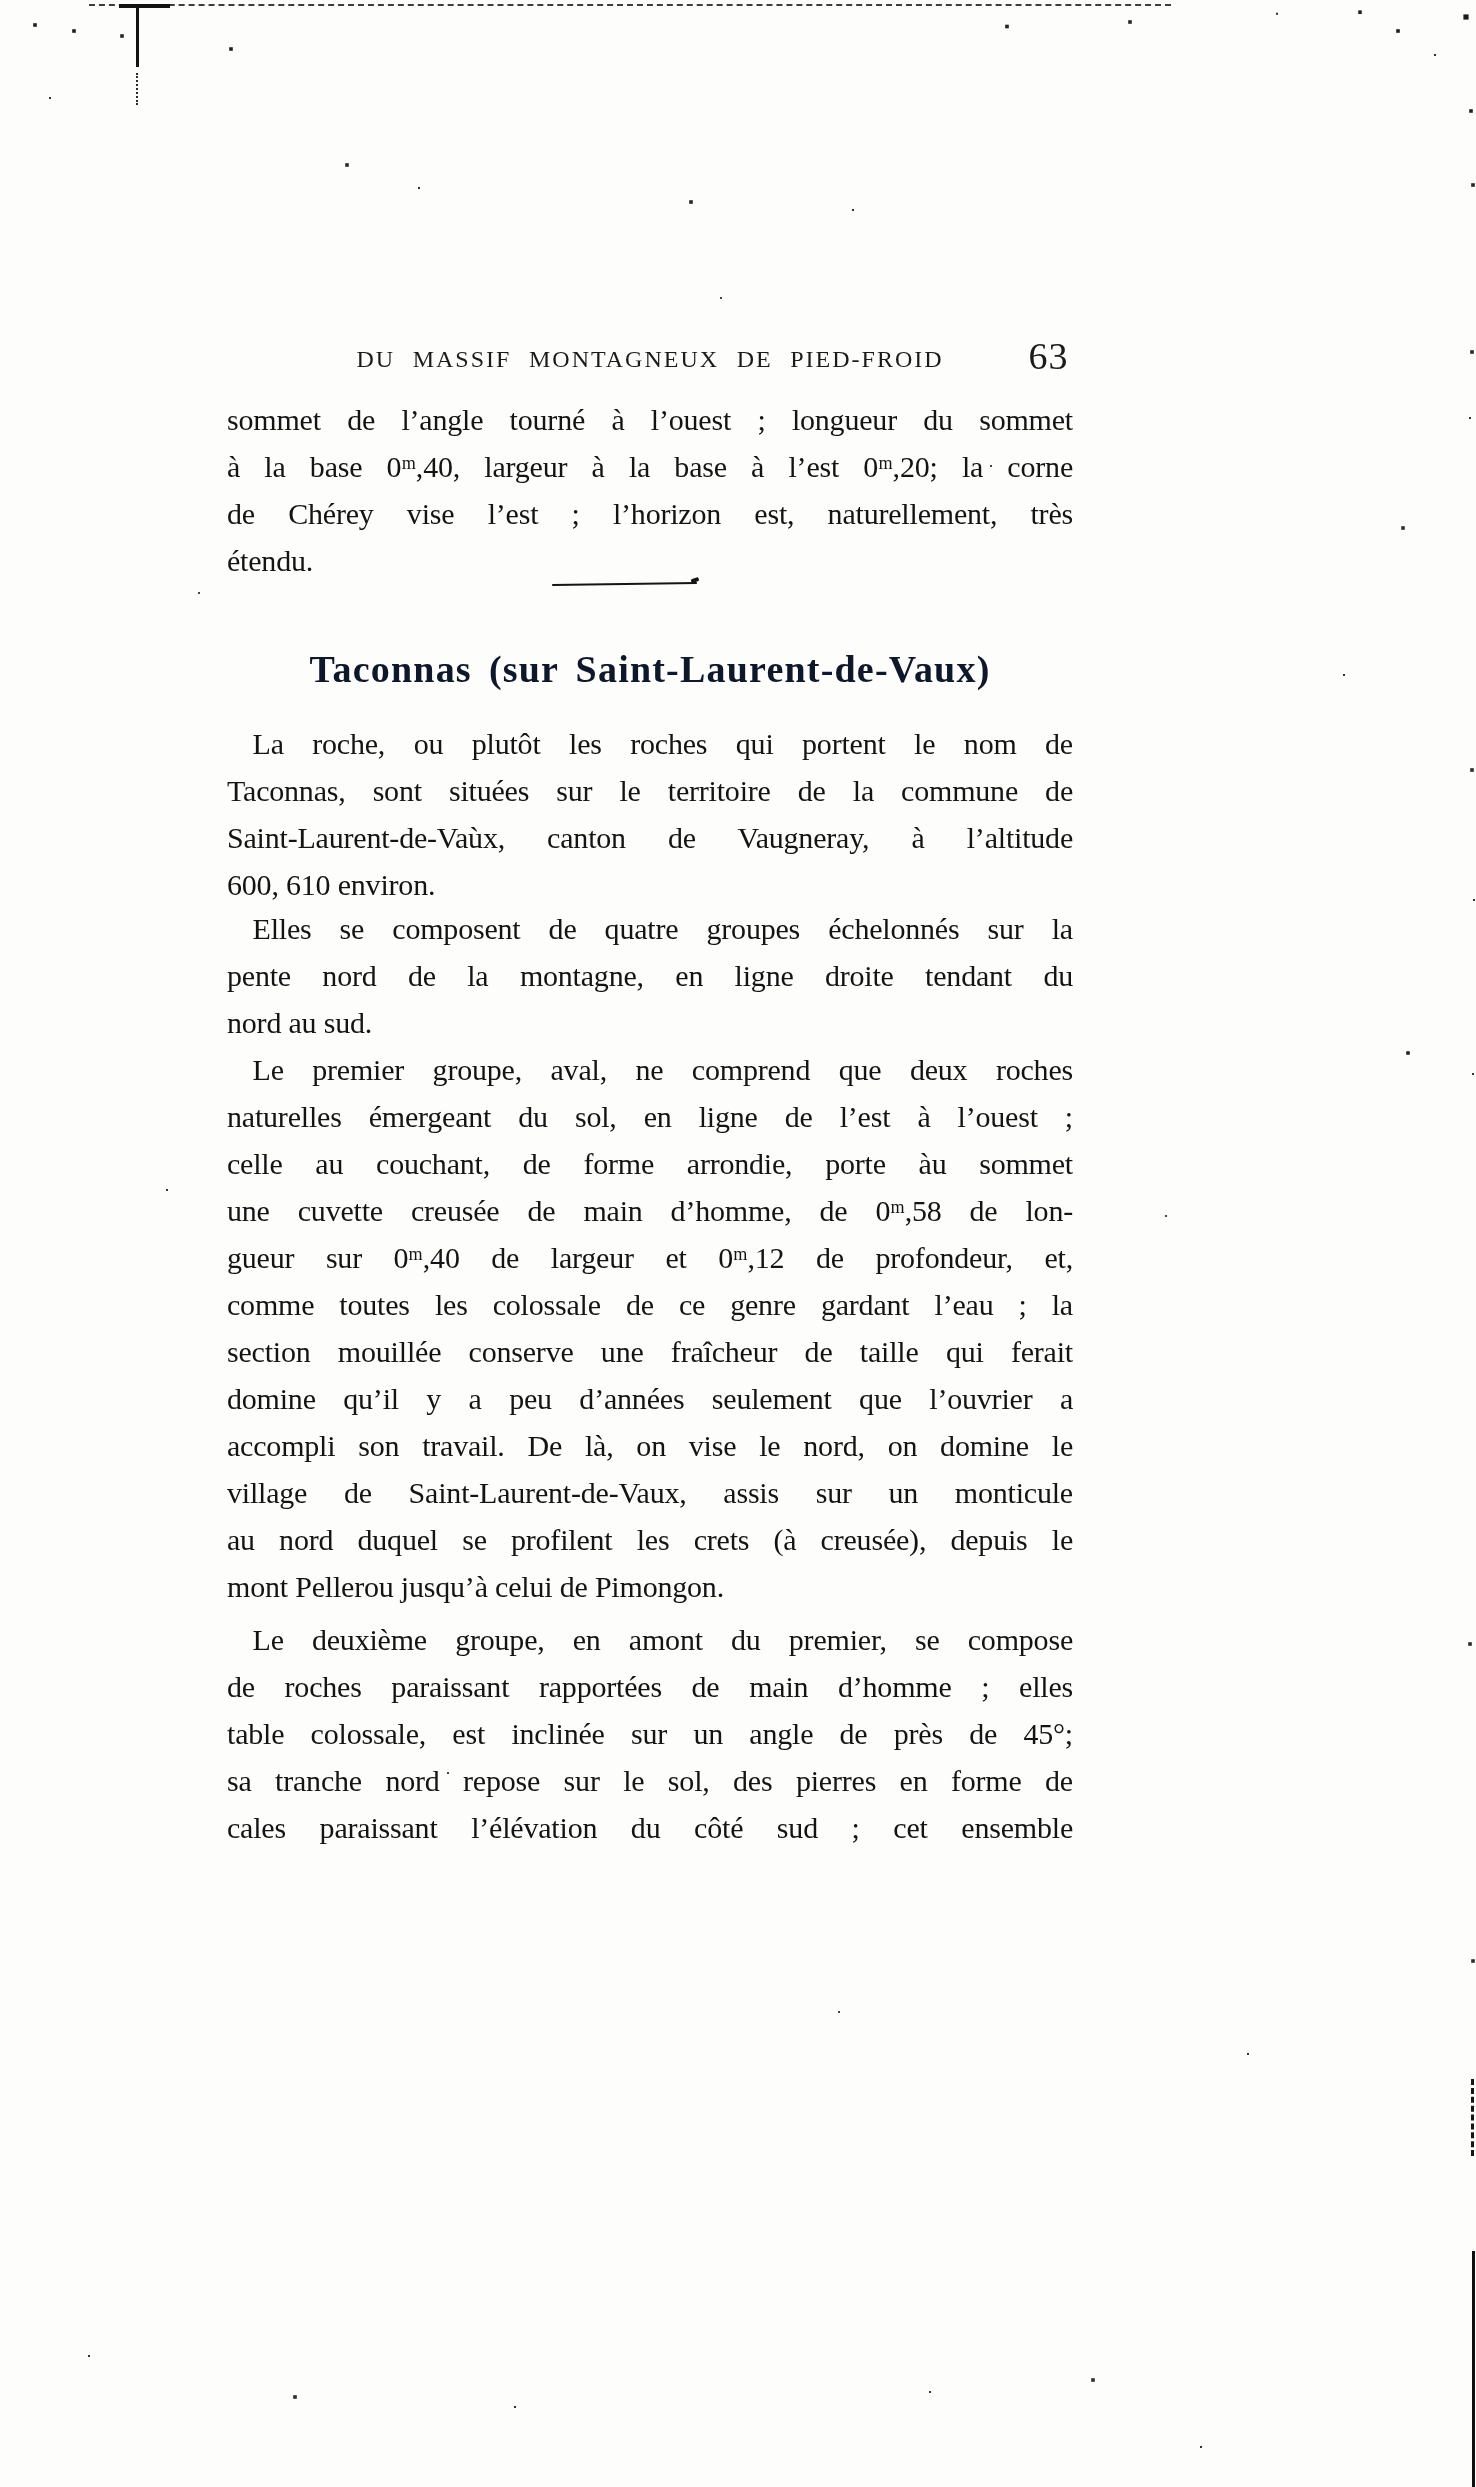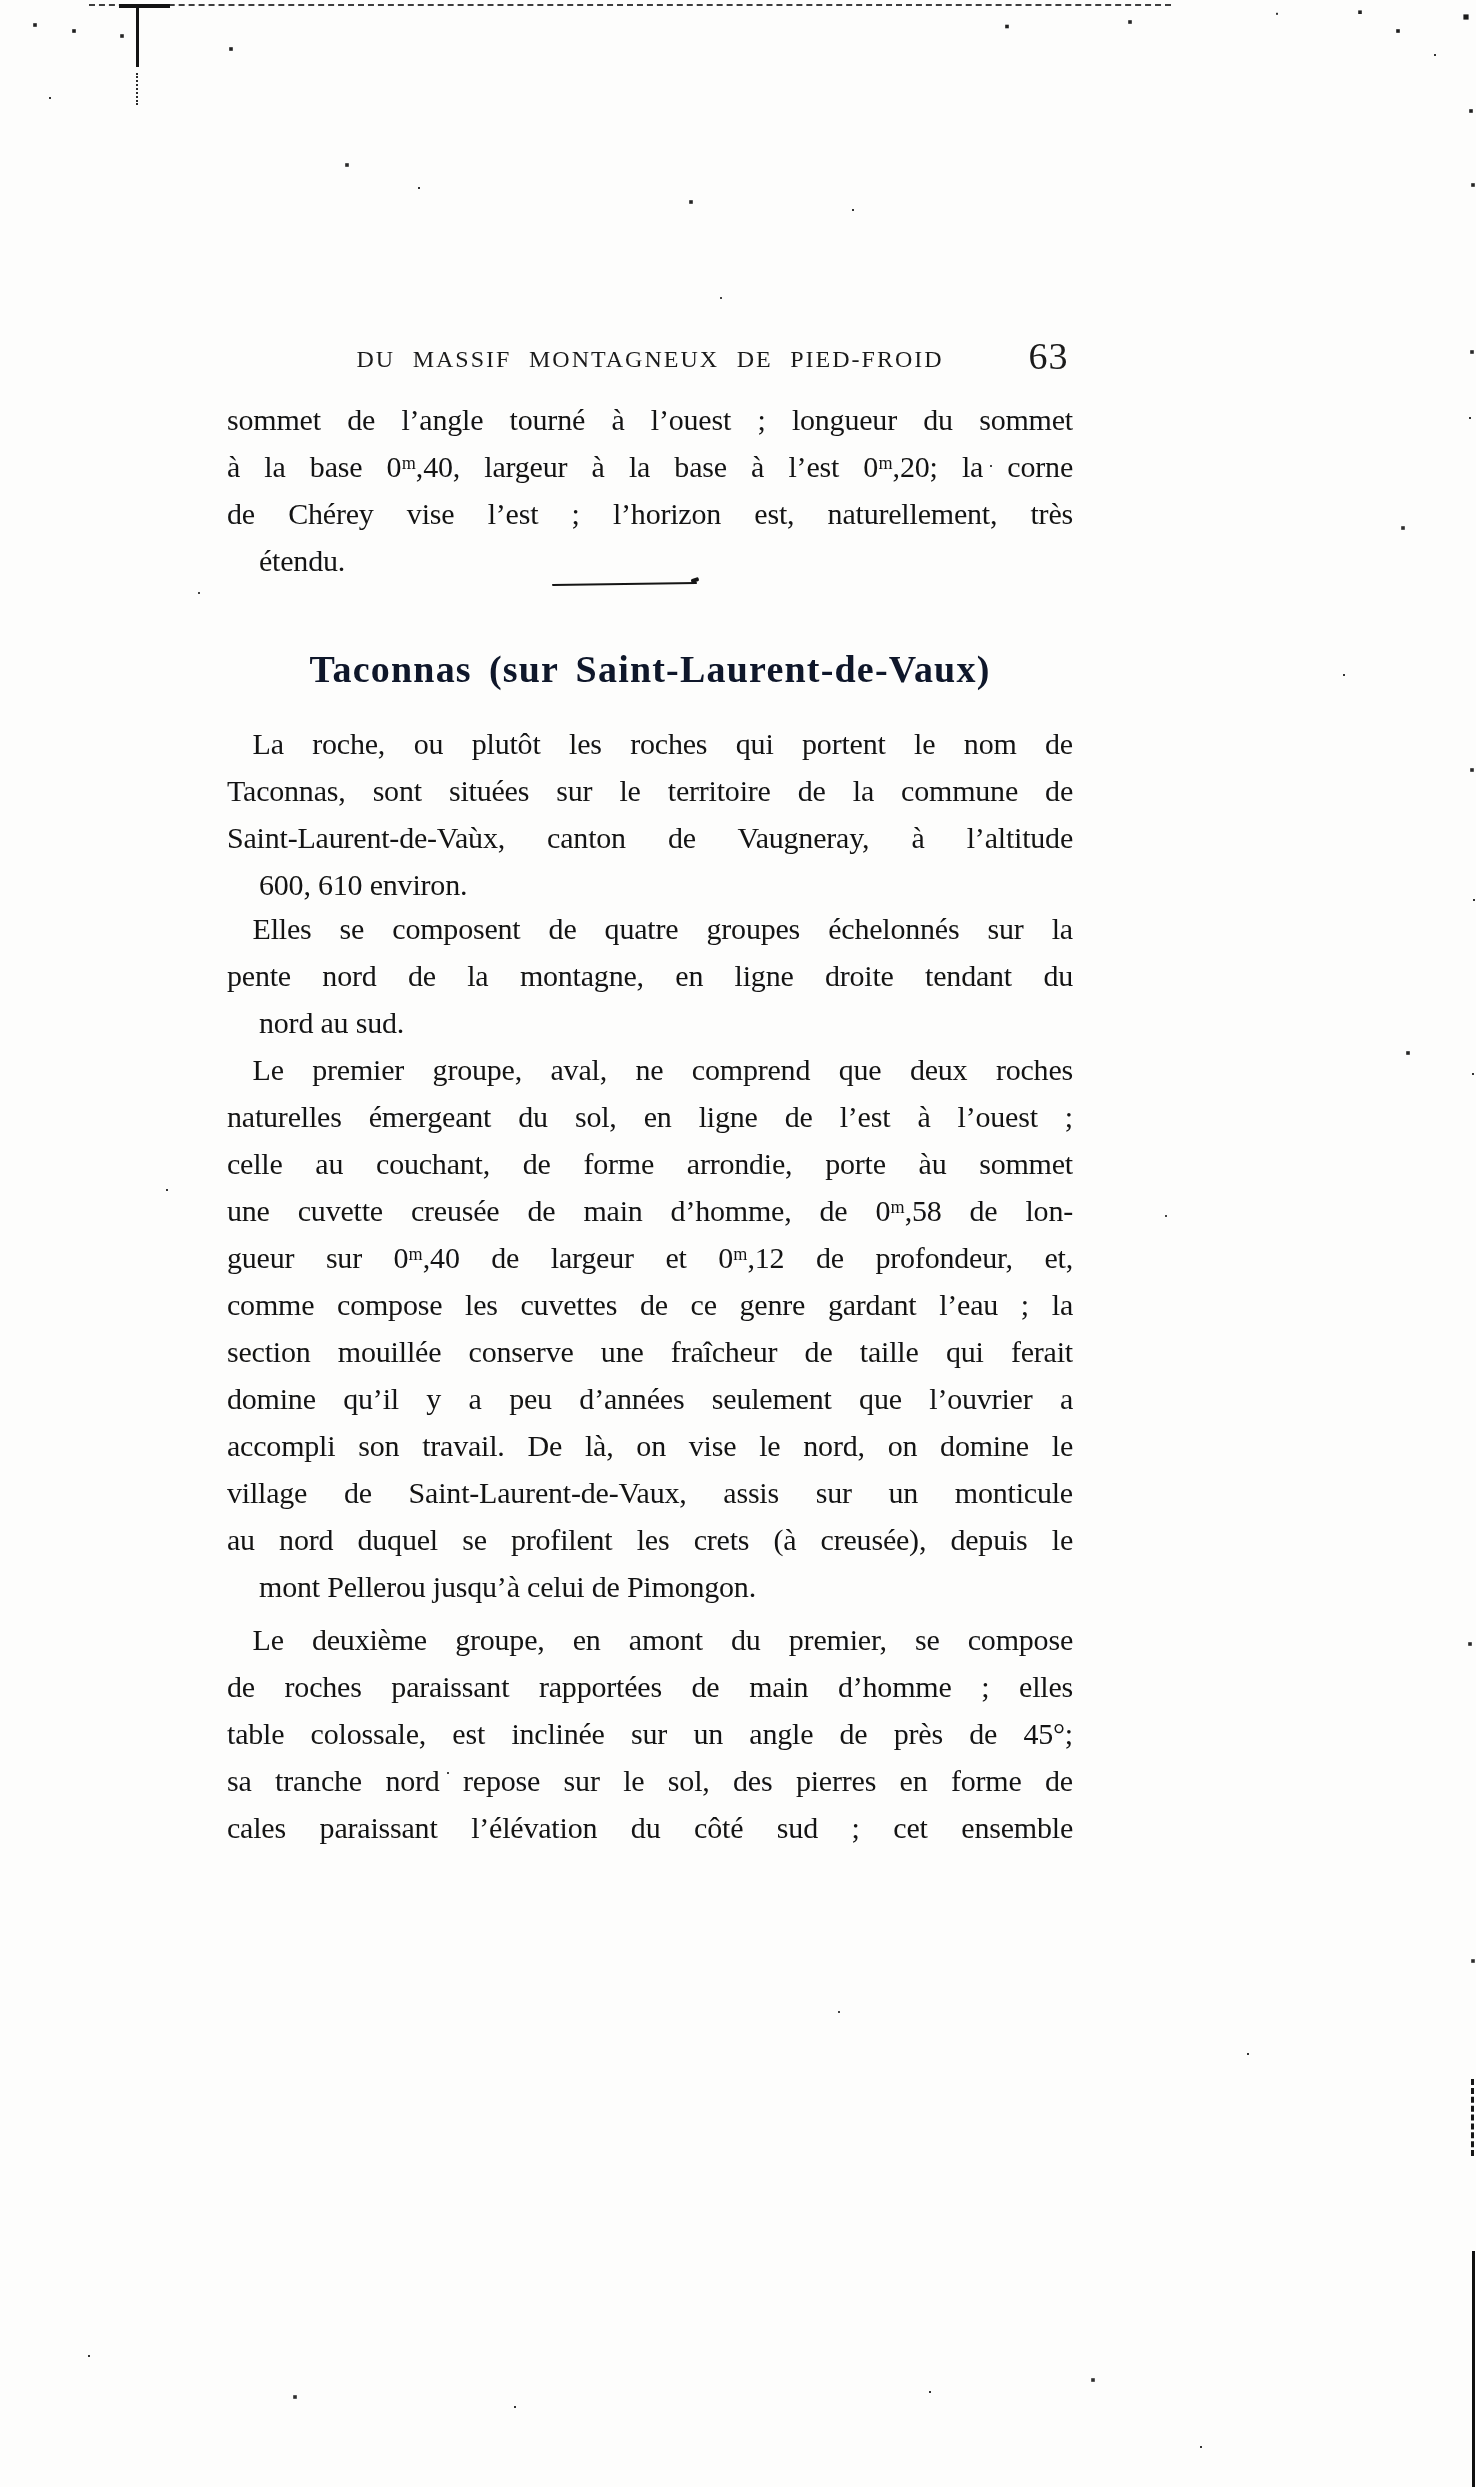--- a/index.html
+++ b/index.html
@@ -35,21 +35,20 @@
   .paragraph .line {
     text-align: justify;
     -moz-text-align-last: justify;
     text-align-last: justify;
     height: 47px; overflow: hidden;
     white-space: normal;
   }
   .paragraph .line.last {
     -moz-text-align-last: left;
     text-align-last: left;
-    margin-left: 32px;
   }
   .paragraph .line.indent { text-indent: 25.5px; }
 
   .section-heading {
     top: 647px; height: 48px;
     font-size: 38px; line-height: 45px; font-weight: 700;
     letter-spacing: 1.2px; word-spacing: 6.4px;
     text-align: center;
     color: #0f172a;
   }
@@ -153,21 +152,21 @@
       <div class="line indent">Elles se composent de quatre groupes échelonnés sur la</div>
       <div class="line">pente nord de la montagne, en ligne droite tendant du</div>
       <div class="line last">nord au sud.</div>
     </div>
   <div class="text-col paragraph para-3">
       <div class="line indent">Le premier groupe, aval, ne comprend que deux roches</div>
       <div class="line">naturelles émergeant du sol, en ligne de l’est à l’ouest ;</div>
       <div class="line">celle au couchant, de forme arrondie, porte àu sommet</div>
       <div class="line">une cuvette creusée de main d’homme, de 0ᵐ,58 de lon-</div>
       <div class="line">gueur sur 0ᵐ,40 de largeur et 0ᵐ,12 de profondeur, et,</div>
-      <div class="line">comme compose les cuvettes de ce genre gardant l’eau ; la</div>
+      <div class="line">comme toutes les colossale de ce genre gardant l’eau ; la</div>
       <div class="line">section mouillée conserve une fraîcheur de taille qui ferait</div>
       <div class="line">domine qu’il y a peu d’années seulement que l’ouvrier a</div>
       <div class="line">accompli son travail. De là, on vise le nord, on domine le</div>
       <div class="line">village de Saint-Laurent-de-Vaux, assis sur un monticule</div>
       <div class="line">au nord duquel se profilent les crets (à creusée), depuis le</div>
       <div class="line last">mont Pellerou jusqu’à celui de Pimongon.</div>
     </div>
   <div class="text-col paragraph para-4">
       <div class="line indent">Le deuxième groupe, en amont du premier, se compose</div>
       <div class="line">de roches paraissant rapportées de main d’homme ; elles</div>

